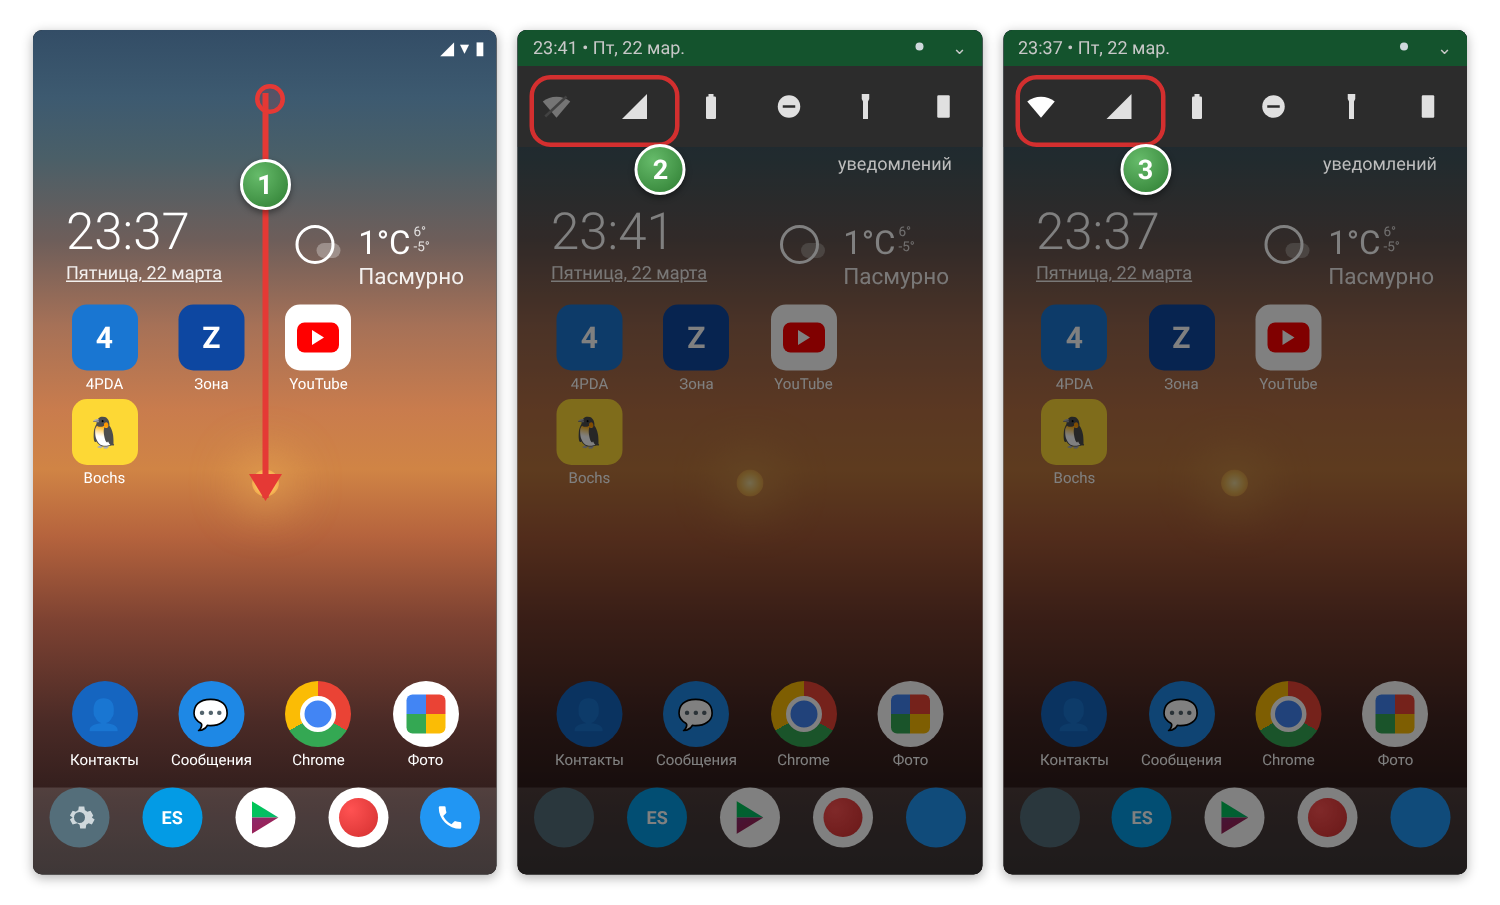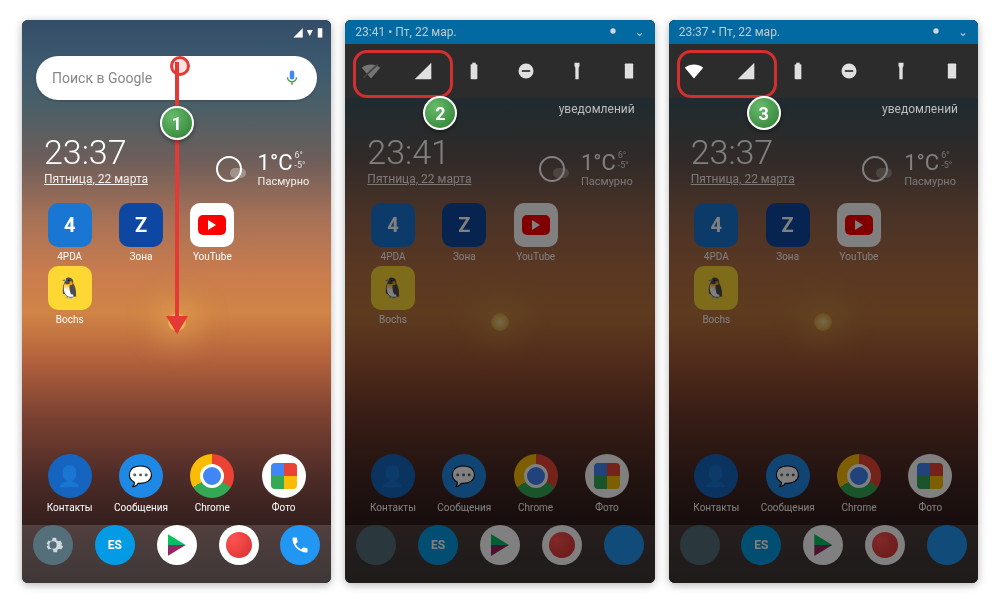--- a/index.html
+++ b/index.html
@@ -17,26 +17,26 @@
   .status-bar .sb-icon { font-size:12px; }
 
   
   .search { position:absolute; top:36px; left:14px; right:14px; height:44px; background:#fff; border-radius:22px; display:flex; align-items:center; padding:0 16px; color:#888; font-size:14px; box-shadow:0 1px 3px rgba(0,0,0,0.2);}
   .search .mic { margin-left:auto; width:18px; height:18px; }
 
   
   .clock-row { position:absolute; top:110px; left:0; right:0; display:flex; align-items:center; justify-content:space-between; padding:0 22px; color:#fff; }
   .clock .time { font-size:34px; font-weight:300; }
   .clock .date { font-size:12px; opacity:0.9;text-decoration:underline; }
-  .weather { text-align:right; display:flex; align-items:center; gap:16px;margin-top:20px;}
+  .weather { text-align:right; display:flex; align-items:flex-start; gap:16px;margin-top:20px;}
   .wicon { width:26px; height:26px; border:2px solid #fff; border-radius:50%; position:relative;}
   .wicon::after { content:""; position:absolute; right:-6px; bottom:2px; width:16px; height:10px; border-radius:10px; background:#fff; opacity:0.3;}
   .wtemp { font-size:22px; display:flex; align-items:flex-start; gap:2px;}
   .wtemp .hl { font-size:9px; line-height:10px; opacity:0.8; text-align:left;}
-  .wcond { font-size:11px; opacity:0.9; }
+  .wcond { font-size:15px; opacity:0.9; }
 
   
   .apps { position:absolute; top:183px; left:12px; right:12px; display:grid; grid-template-columns:repeat(4,1fr); gap:4px 0; }
   .app { display:flex; flex-direction:column; align-items:center; color:#fff; font-size:10px; }
   .app .icn { width:44px; height:44px; border-radius:10px; display:flex; align-items:center; justify-content:center; margin-bottom:4px; font-size:20px; color:#fff; font-weight:bold;}
   .icn.blue{background:#1976d2;} .icn.darkblue{background:#0d47a1;} .icn.yellow{background:#fdd835;color:#333;}
   .yt{position:relative;background:#fff;} .yt::before{content:"";position:absolute;width:28px;height:20px;background:#f00;border-radius:5px;} .yt::after{content:"";position:absolute;border-left:8px solid #fff;border-top:5px solid transparent;border-bottom:5px solid transparent;z-index:1;}
 
   
   .dock-apps { position:absolute; bottom:70px; left:12px; right:12px; display:grid; grid-template-columns:repeat(4,1fr); }
@@ -48,21 +48,21 @@
 
   
   .bottom-dock{position:absolute;bottom:0;left:0;right:0;height:58px;background:rgba(255,255,255,0.15);display:flex;align-items:flex-start;justify-content:space-around;}
   .bottom-dock .bd{width:40px;height:40px;border-radius:50%;display:flex;align-items:center;justify-content:center;}
   .gear{background:#546e7a;} .es{background:#039be5;} .play{background:#fff;position:relative;}
   .play::before{content:"";position:absolute;border-left:18px solid;border-image:linear-gradient(135deg,#00c853,#2962ff,#d50000,#ffab00) 1;border-top:11px solid transparent;border-bottom:11px solid transparent;clip-path:polygon(0 0,100% 50%,0 100%);}
   .opera{background:#fff;position:relative;} .opera::before{content:"";position:absolute;width:26px;height:26px;border-radius:50%;background:radial-gradient(circle at 30% 30%,#ff5252,#d32f2f);}
   .dial{background:#2196f3;}
 
   
-  .shade-bar{position:absolute;top:0;left:0;right:0;height:24px;background:#0369a1;display:flex;align-items:center;padding:0 10px;color:#c8c8c8;font-size:12px;z-index:20;}
+  .shade-bar{position:absolute;top:0;left:0;right:0;height:24px;background:#14532d;display:flex;align-items:center;padding:0 10px;color:#c8c8c8;font-size:12px;z-index:20;}
   .shade-bar .shtime{margin-right:auto;}
   .shade-bar .shicon{margin-left:14px;cursor:pointer;}
   .qs{position:absolute;top:24px;left:0;right:0;height:54px;background:#2c2c2c;display:flex;align-items:center;justify-content:space-around;z-index:20;}
   .qs .tile{width:24px;height:24px;display:flex;align-items:center;justify-content:center;}
   .qs svg{width:20px;height:20px;}
   .notif-label{position:absolute;top:82px;right:20px;color:#bdbdbd;font-size:12px;z-index:10;margin-left:27px;}
   .highlight{position:absolute;border:3px solid #d32f2f;border-radius:14px;z-index:25;pointer-events:none;}
 
   
   .badge{position:absolute;width:34px;height:34px;border-radius:50%;background:radial-gradient(circle at 35% 30%,#66bb6a,#2e7d32);border:2px solid #fff;display:flex;align-items:center;justify-content:center;color:#fff;font-weight:bold;font-size:18px;z-index:40;box-shadow:0 2px 4px rgba(0,0,0,0.4);}
@@ -78,28 +78,20 @@
 <body>
 
 <div class="phone">
   <div class="wallpaper">
       <div class="sun"></div>
     </div>
   <div class="status-bar">
     <span class="sb-icon">◢</span>
     <span class="sb-icon">▾</span>
     <span class="sb-icon">▮</span>
-  </div>
-  <div class="search">
-    <span>Поиск в Google</span>
-    <svg class="mic" viewBox="0 0 24 24">
-        <path fill="#4285f4" d="M12 14a3 3 0 003-3V5a3 3 0 00-6 0v6a3 3 0 003 3z"></path>
-        <path fill="#34a853" d="M19 11a7 7 0 01-14 0h2a5 5 0 0010 0z"></path>
-        <path fill="#ea4335" d="M11 21h2v-3h-2z"></path>
-      </svg>
   </div>
   <div class="clock-row">
     <div class="clock">
       <div class="time">23:37</div>
       <div class="date">Пятница, 22 марта</div>
     </div>
     <div class="weather">
       <div class="wicon"></div>
       <div>
         <div class="wtemp">

